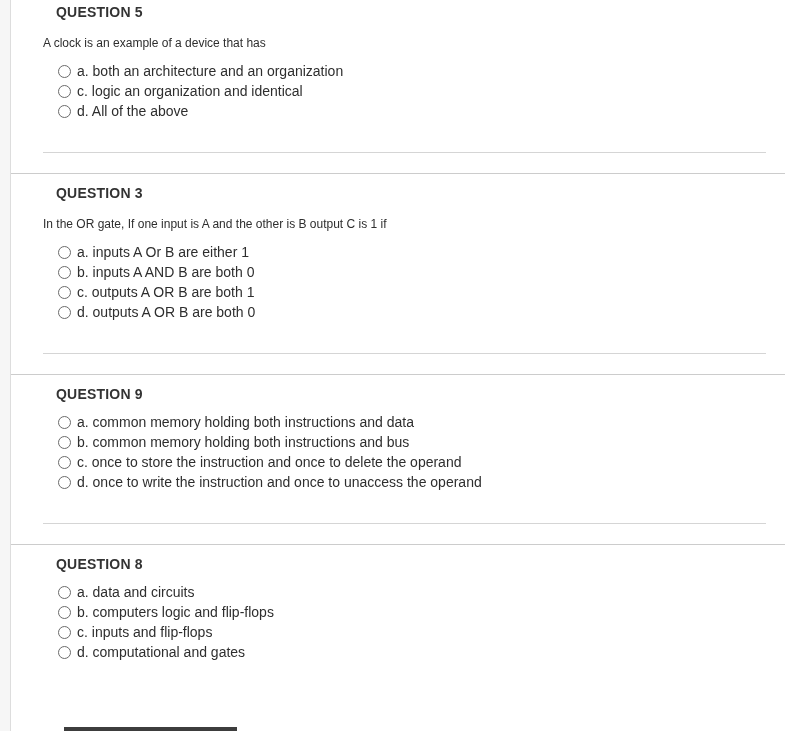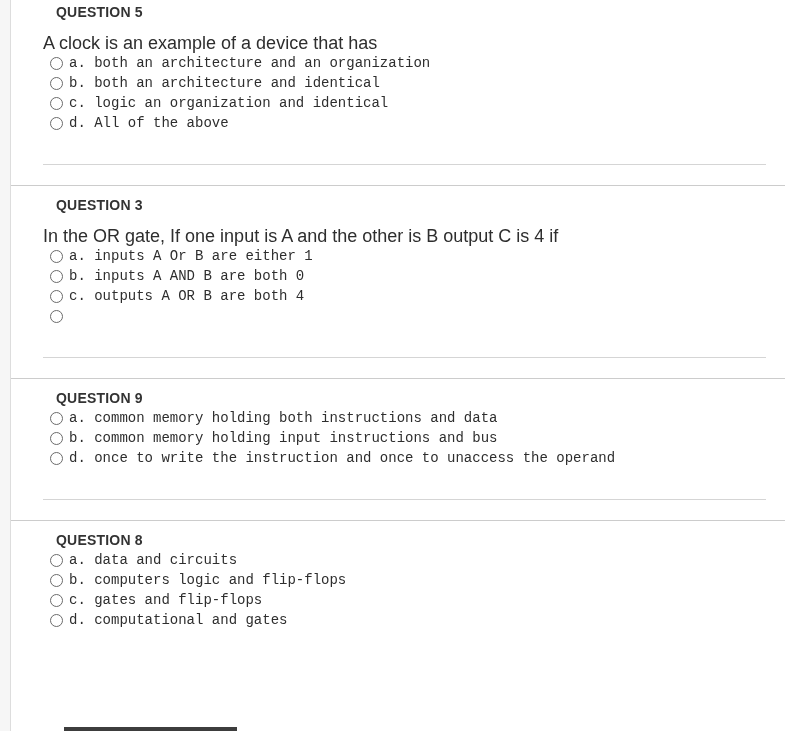--- a/index.html
+++ b/index.html
@@ -41,27 +41,26 @@
   .q-title {
     margin: 0 0 0 45px;
     font-size: 14px;
     font-weight: bold;
     letter-spacing: 0.2px;
     color: #333333;
     line-height: 20px;
   }
   .q-text {
     margin: 11px 0 0 32px;
-    font-size: 18px;
+    font-size: 12px;
     color: #2e2e2e;
     line-height: 20px;
   }
   .options {
-    margin: 0;
-    font-family: Liberation Mono, monospace;
+    margin: 8px;
   }
   .option {
     display: flex;
     align-items: center;
     height: 20px;
     padding-left: 39px;
     cursor: pointer;
   }
   .radio {
     width: 13px;
@@ -104,67 +103,68 @@
     <section class="question first">
       <h3 class="q-title">QUESTION 5</h3>
       <p class="q-text">A clock is an example of a device that has</p>
       <div class="options">
         <div class="option">
           <span class="radio"></span>
           <span class="opt-label">a. both an architecture and an organization</span>
         </div>
         <div class="option">
           <span class="radio"></span>
-          <span class="opt-label">b. both an architecture and identical</span>
-        </div>
-        <div class="option">
-          <span class="radio"></span>
           <span class="opt-label">c. logic an organization and identical</span>
         </div>
         <div class="option">
           <span class="radio"></span>
           <span class="opt-label">d. All of the above</span>
         </div>
       </div>
       <div class="divider"></div>
     </section>
 
     <section class="question">
       <h3 class="q-title">QUESTION 3</h3>
-      <p class="q-text">In the OR gate, If one input is A and the other is B output C is 4 if</p>
+      <p class="q-text">In the OR gate, If one input is A and the other is B output C is 1 if</p>
       <div class="options">
         <div class="option">
           <span class="radio"></span>
           <span class="opt-label">a. inputs A Or B are either 1</span>
         </div>
         <div class="option">
           <span class="radio"></span>
           <span class="opt-label">b. inputs A AND B are both 0</span>
         </div>
         <div class="option">
           <span class="radio"></span>
-          <span class="opt-label">c. outputs A OR B are both 4</span>
+          <span class="opt-label">c. outputs A OR B are both 1</span>
         </div>
         <div class="option">
           <span class="radio"></span>
+          <span class="opt-label">d. outputs A OR B are both 0</span>
         </div>
       </div>
       <div class="divider"></div>
     </section>
 
     <section class="question">
       <h3 class="q-title">QUESTION 9</h3>
       <div class="options">
         <div class="option">
           <span class="radio"></span>
           <span class="opt-label">a. common memory holding both instructions and data</span>
         </div>
         <div class="option">
           <span class="radio"></span>
-          <span class="opt-label">b. common memory holding input instructions and bus</span>
+          <span class="opt-label">b. common memory holding both instructions and bus</span>
+        </div>
+        <div class="option">
+          <span class="radio"></span>
+          <span class="opt-label">c. once to store the instruction and once to delete the operand</span>
         </div>
         <div class="option">
           <span class="radio"></span>
           <span class="opt-label">d. once to write the instruction and once to unaccess the operand</span>
         </div>
       </div>
       <div class="divider"></div>
     </section>
 
     <section class="question">
@@ -173,21 +173,21 @@
         <div class="option">
           <span class="radio"></span>
           <span class="opt-label">a. data and circuits</span>
         </div>
         <div class="option">
           <span class="radio"></span>
           <span class="opt-label">b. computers logic and flip-flops</span>
         </div>
         <div class="option">
           <span class="radio"></span>
-          <span class="opt-label">c. gates and flip-flops</span>
+          <span class="opt-label">c. inputs and flip-flops</span>
         </div>
         <div class="option">
           <span class="radio"></span>
           <span class="opt-label">d. computational and gates</span>
         </div>
       </div>
     </section>
 
   </div>
 

